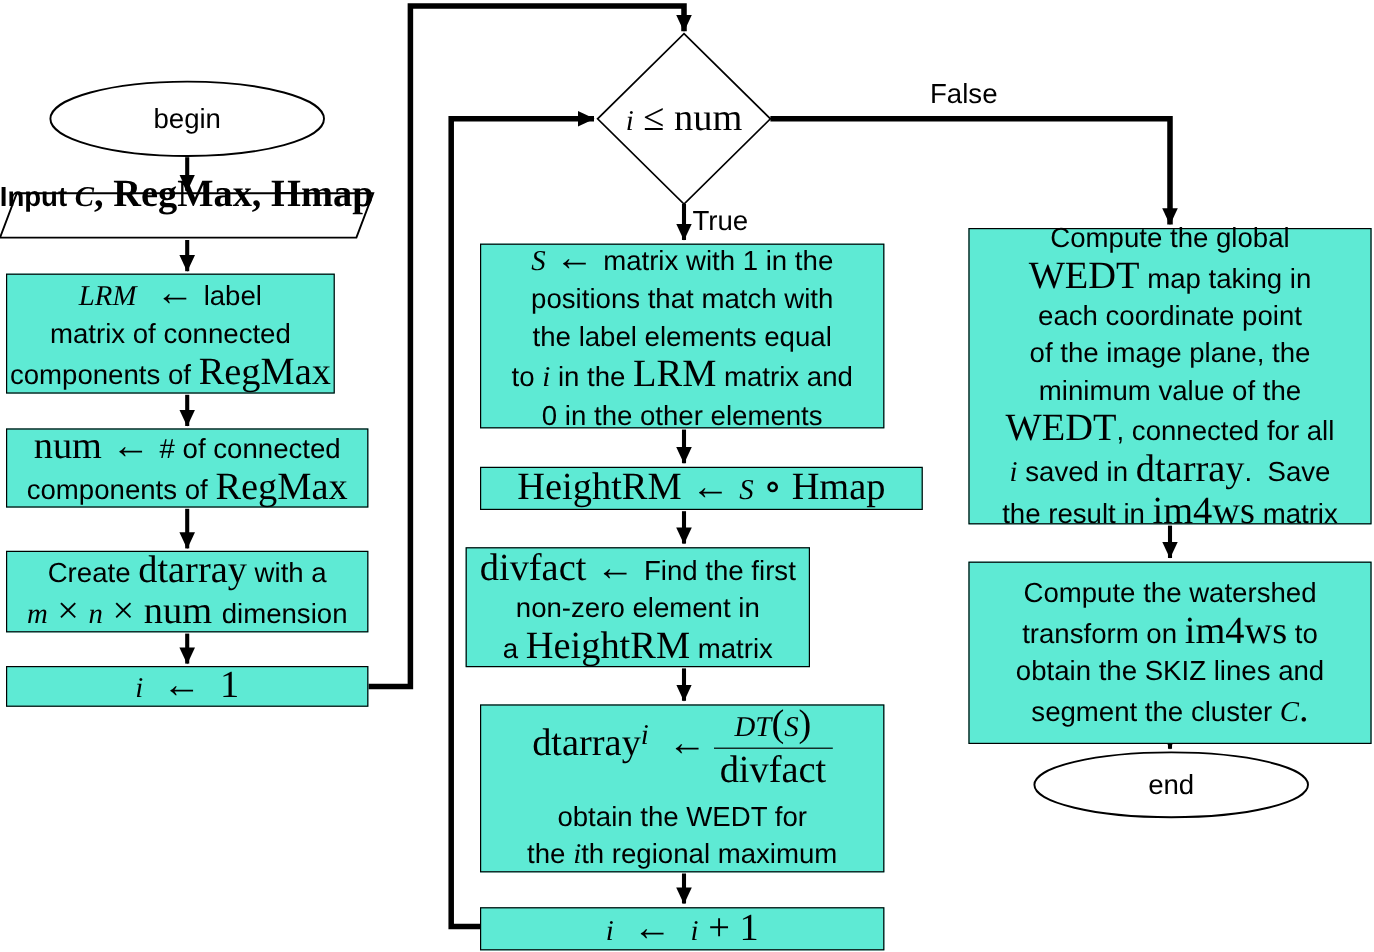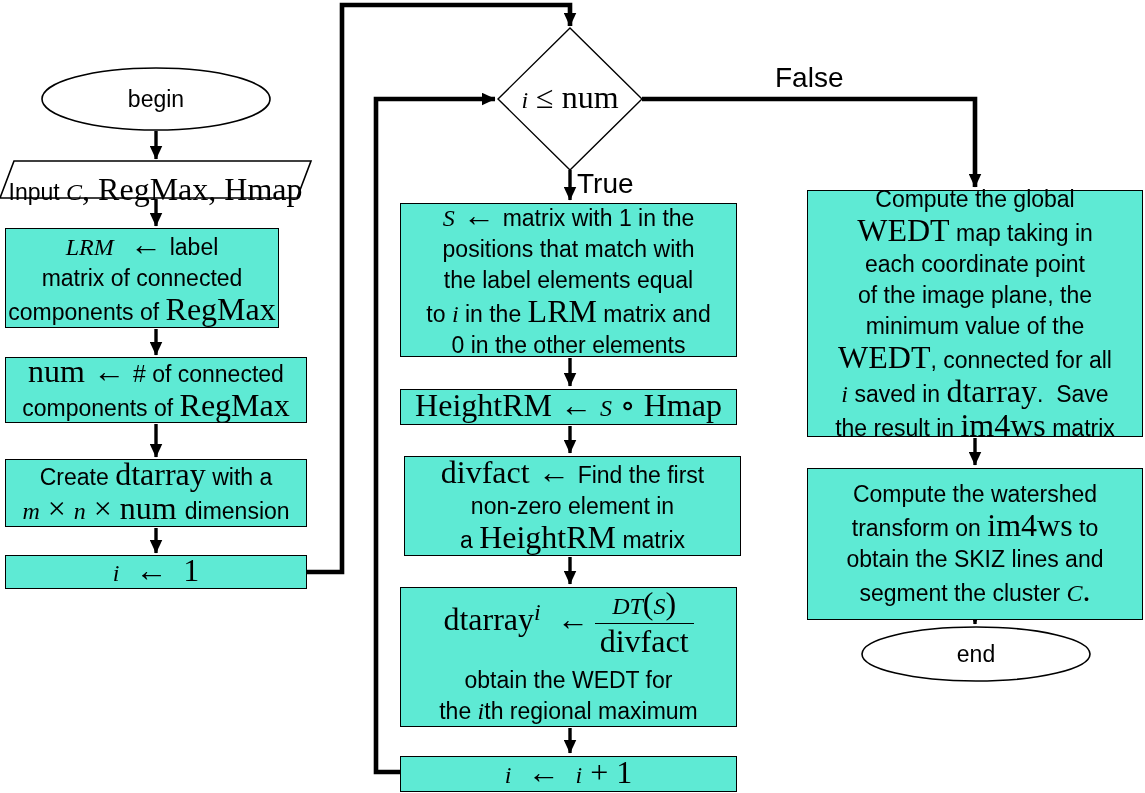--- a/index.html
+++ b/index.html
@@ -11,21 +11,21 @@
   .txt{position:absolute;display:flex;flex-direction:column;justify-content:center;
        align-items:center;box-sizing:border-box;}
   .ln{white-space:pre;text-align:center;line-height:31px;font-size:23px;}
   .ln .sans{font-family:"Liberation Sans",sans-serif;}
   .ln .rm{font-family:"Liberation Serif","DejaVu Serif",serif;font-size:32px;}
   .ln .it{font-family:"Liberation Serif","DejaVu Serif",serif;font-size:24px;font-style:italic;}
   sup.sp{font-size:16px;font-family:"Liberation Serif","DejaVu Serif",serif;font-style:italic;}
   .frac{display:inline-block;vertical-align:middle;text-align:center;line-height:30px;margin-left:6px;}
   .frac .num{display:block;border-bottom:1.7px solid #000;padding:0 5px 2px 5px;}
   .frac .den{display:block;padding:2px 5px 0 5px;}
-  .lbl{position:absolute;font-size:28px;line-height:26px;white-space:pre;}
+  .lbl{position:absolute;font-size:23px;line-height:26px;white-space:pre;}
   .formula-line{line-height:34px;margin-bottom:6px;}
 </style>
 </head>
 <body>
 
 <div class="stage">
 
   <svg class="layer" viewBox="0 0 1145 793" xmlns="http://www.w3.org/2000/svg">
     <defs>
       <marker id="ah" markerUnits="userSpaceOnUse" markerWidth="15" markerHeight="13" refX="13.5" refY="6.5" orient="auto">
@@ -53,21 +53,21 @@
 
     <polyline points="307,572 342,572 342,5 570,5 570,26" fill="none" stroke="#000" stroke-width="4.6" stroke-linejoin="miter" marker-end="url(#ah)"></polyline>
     <polyline points="400,772 376,772 376,99 495,99" fill="none" stroke="#000" stroke-width="4.6" stroke-linejoin="miter" marker-end="url(#ah)"></polyline>
     <polyline points="642,99 975,99 975,187" fill="none" stroke="#000" stroke-width="4.6" stroke-linejoin="miter" marker-end="url(#ah)"></polyline>
   </svg>
 
   <div class="txt" style="left:42px;top:69px;width:228px;height:60px;">
     <div class="ln"><span class="sans">begin</span></div>
   </div>
 
-  <div class="txt" style="left:0px;top:172px;width:311px;height:38px;">
+  <div class="txt" style="left:0px;top:144px;width:311px;height:38px;font-weight:bold;">
     <div class="ln"><span class="sans">Input </span><span class="it">C</span><span class="rm">, RegMax, Hmap</span></div>
   </div>
 
   <div class="box" style="left:5px;top:228px;width:274px;height:100px;">
     <div class="ln"><span class="it">LRM</span><span class="rm">  ← </span><span class="sans">label</span></div>
     <div class="ln"><span class="sans">matrix of connected</span></div>
     <div class="ln"><span class="sans">components of </span><span class="rm">RegMax</span></div>
   </div>
 
   <div class="box" style="left:5px;top:357px;width:302px;height:66px;">
@@ -91,25 +91,25 @@
   <div class="lbl" style="left:775px;top:65px;">False</div>
 
   <div class="box" style="left:400px;top:203px;width:337px;height:154px;">
     <div class="ln"><span class="it">S</span><span class="rm"> ← </span><span class="sans">matrix with 1 in the</span></div>
     <div class="ln"><span class="sans">positions that match with</span></div>
     <div class="ln"><span class="sans">the label elements equal</span></div>
     <div class="ln"><span class="sans">to </span><span class="it">i</span><span class="sans"> in the </span><span class="rm">LRM</span><span class="sans"> matrix and</span></div>
     <div class="ln"><span class="sans">0 in the other elements</span></div>
   </div>
 
-  <div class="box" style="left:400px;top:389px;width:337px;height:36px;">
+  <div class="box" style="left:400px;top:389px;width:369px;height:36px;">
     <div class="ln"><span class="rm">HeightRM ← </span><span class="it">S</span><span class="rm"> ∘ Hmap</span></div>
   </div>
 
-  <div class="box" style="left:404px;top:456px;width:337px;height:100px;">
+  <div class="box" style="left:388px;top:456px;width:287px;height:100px;">
     <div class="ln"><span class="rm">divfact ← </span><span class="sans">Find the first</span></div>
     <div class="ln"><span class="sans">non-zero element in</span></div>
     <div class="ln"><span class="sans">a </span><span class="rm">HeightRM</span><span class="sans"> matrix</span></div>
   </div>
 
   <div class="box" style="left:400px;top:587px;width:337px;height:140px;">
     <div class="ln formula-line"><span class="rm">dtarray</span><sup class="sp"><span class="it">i</span></sup><span class="rm">  ←</span><span class="frac"><span class="num"><span class="it">DT</span><span class="rm">(</span><span class="it">S</span><span class="rm">)</span></span><span class="den"><span class="rm">divfact</span></span></span></div>
     <div class="ln"><span class="sans">obtain the WEDT for</span></div>
     <div class="ln"><span class="sans">the </span><span class="it">i</span><span class="sans">th regional maximum</span></div>
   </div>

